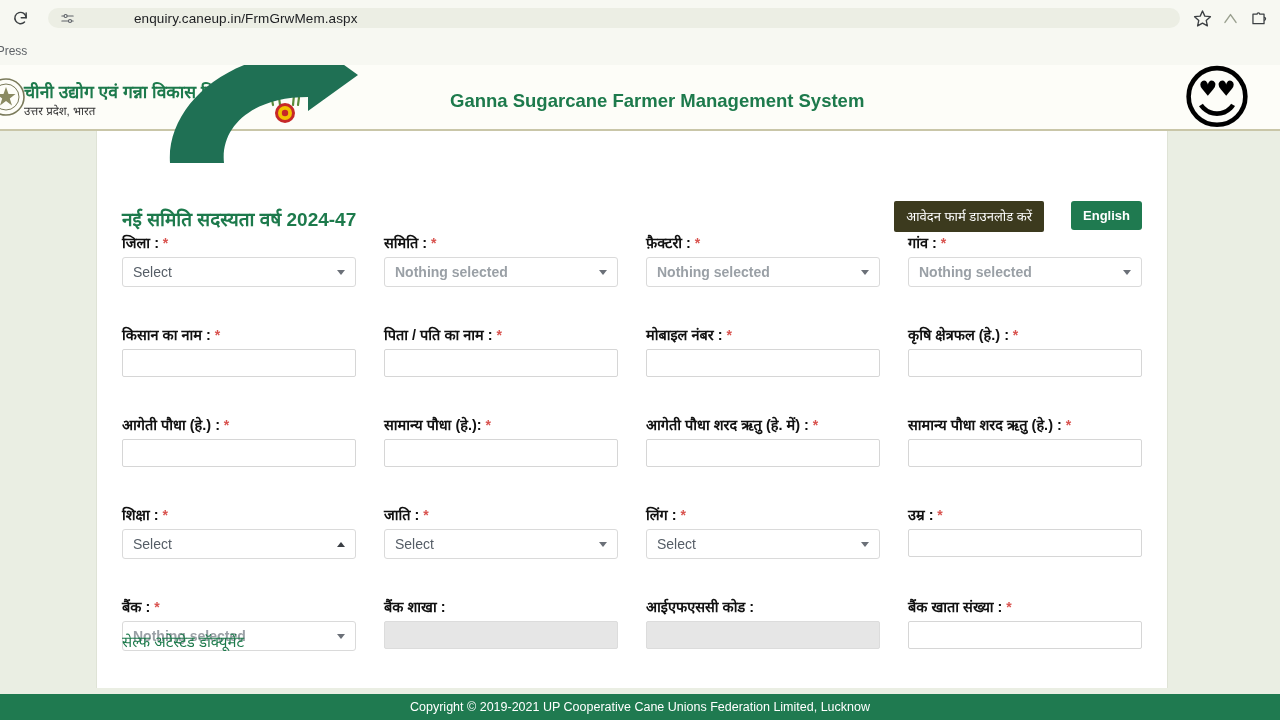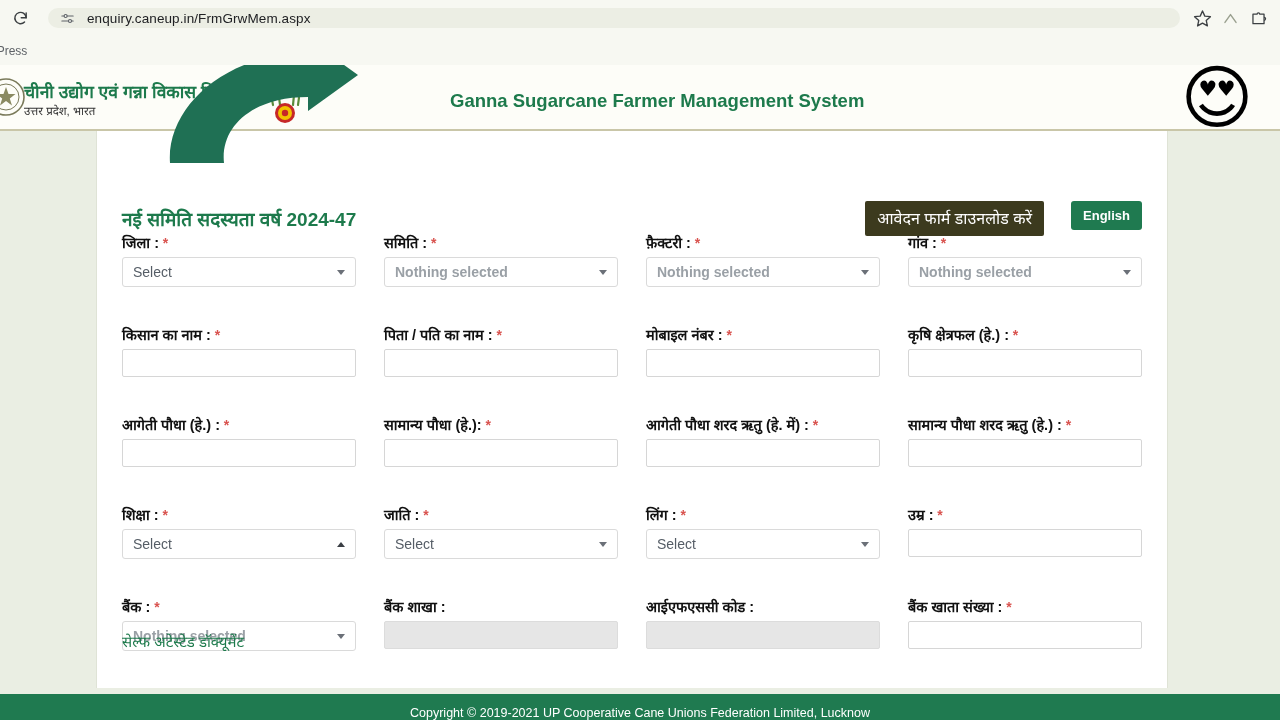--- a/index.html
+++ b/index.html
@@ -26,20 +26,21 @@
   }
   #reload-icon { margin-left: 6px; }
   .omnibox {
     flex: 1 1 auto;
     height: 20px;
     margin: 0 8px 0 14px;
     background: #eceee4;
     border-radius: 16px;
     display: flex; align-items: center;
     padding: 0 12px;
+    gap: 47px;
   }
   .omnibox .url {
     font-size: 13.5px;
     color: #202124;
     margin-left: 12px;
     letter-spacing: 0.1px;
     white-space: nowrap;
   }
   #site-settings-icon { flex: 0 0 auto; display:flex; align-items:center; }
   .chrome-right { display: flex; align-items: center; padding-right: 8px; }
@@ -127,21 +128,21 @@
   #form-title {
     position: absolute; left: 25px; top: 75px;
     font-size: 19px; font-weight: bold;
     color: #1d7a4c;
     white-space: nowrap;
   }
   #btn-download-form {
     position: absolute; right: 123px; top: 70px;
     background: #3c3a1e;
     color: #ffffff;
-    font-size: 16px;
+    font-size: 13px;
     padding: 6px 12px 7px 12px;
     border: none; border-radius: 2px;
     cursor: pointer;
     white-space: nowrap;
   }
   #btn-english {
     position: absolute; right: 25px; top: 70px;
     background: #1f7a50;
     color: #ffffff;
     font-size: 13px; font-weight: bold;
@@ -218,21 +219,21 @@
     white-space: nowrap;
   }
 
   
   #site-footer {
     position: absolute; bottom: 0; left: 0;
     width: 1280px; height: 26px;
     background: #1f7a50;
     color: #ffffff;
     font-size: 12.5px;
-    display: flex; align-items: flex-end; justify-content: center;
+    display: flex; align-items: center; justify-content: center;
     z-index: 30;
   }
   #footer-strip {
     position: absolute; bottom: 26px; left: 0;
     width: 1280px; height: 6px;
     background: #eaeee3;
   }
 </style>
 </head>
 <body>

